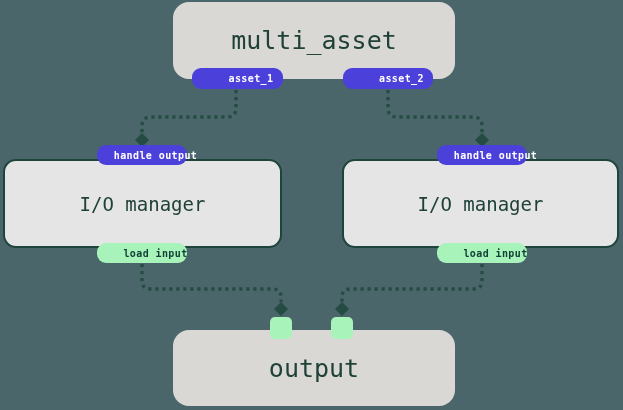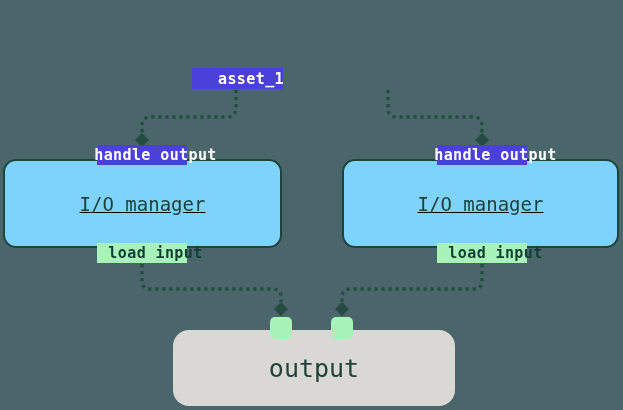--- a/index.html
+++ b/index.html
@@ -33,45 +33,44 @@
     display: flex;
     align-items: center;
     justify-content: center;
     box-sizing: border-box;
   }
   .node-gray {
     background: #dad8d5;
     border-radius: 16px;
   }
   .node-white {
-    background: #7dd3fc;
+    background: #e5e5e5;
     border: 2.5px solid #1e453c;
     border-radius: 13px;
-    text-decoration: underline;
   }
   .node-multi  { left: 173px; top: 2px;   width: 282px; height: 77px; }
   .node-asset  { left: 173px; top: 330px; width: 282px; height: 76px; }
   .node-io-left  { left: 3px;   top: 159px; width: 279px; height: 89px; }
   .node-io-right { left: 342px; top: 159px; width: 277px; height: 89px; }
 
   .node-label {
     color: #1f4138;
     white-space: nowrap;
   }
   .label-big { font-size: 25px; }
   .label-mid { font-size: 19px; }
 
   .badge {
     position: absolute;
     display: flex;
     align-items: center;
     justify-content: center;
     height: 21px;
-    border-radius: 0;
-    font-size: 15px;
+    border-radius: 9px;
+    font-size: 10px;
     font-weight: bold;
     letter-spacing: 0.4px;
     white-space: nowrap;
     box-sizing: border-box;
     padding-left: 27px;
   }
   .badge-purple { background: #4c40db; color: #ffffff; }
   .badge-mint   { background: #a7f3ba; color: #123f35; text-align: center; }
 
   .b-asset1   { left: 192px; top: 68px;  width: 91px; }
@@ -100,22 +99,26 @@
     <path class="wire" d="M236,90 V108 Q236,117 227,117 H151 Q142,117 142,126 V134"></path>
     <polygon class="arrow" points="142,133 149,140 142,147 135,140"></polygon>
     <path class="wire" d="M388,90 V108 Q388,117 397,117 H473 Q482,117 482,126 V134"></path>
     <polygon class="arrow" points="482,133 489,140 482,147 475,140"></polygon>
     <path class="wire" d="M142,264 V281 Q142,289 151,289 H272 Q281,289 281,297 V302"></path>
     <polygon class="arrow" points="281,302 288,309 281,316 274,309"></polygon>
     <path class="wire" d="M482,264 V281 Q482,289 473,289 H351 Q342,289 342,297 V302"></path>
     <polygon class="arrow" points="342,302 349,309 342,316 335,309"></polygon>
   </svg>
 
+  <div class="node node-gray node-multi">
+    <span class="node-label label-big">multi_asset</span>
+  </div>
 
   <div class="badge badge-purple b-asset1">asset_1</div>
+  <div class="badge badge-purple b-asset2">asset_2</div>
 
   <div class="node node-white node-io-left">
     <span class="node-label label-mid">I/O manager</span>
   </div>
   <div class="badge badge-purple b-ho-left">handle output</div>
   <div class="badge badge-mint b-li-left">load input</div>
 
   <div class="node node-white node-io-right">
     <span class="node-label label-mid">I/O manager</span>
   </div>

